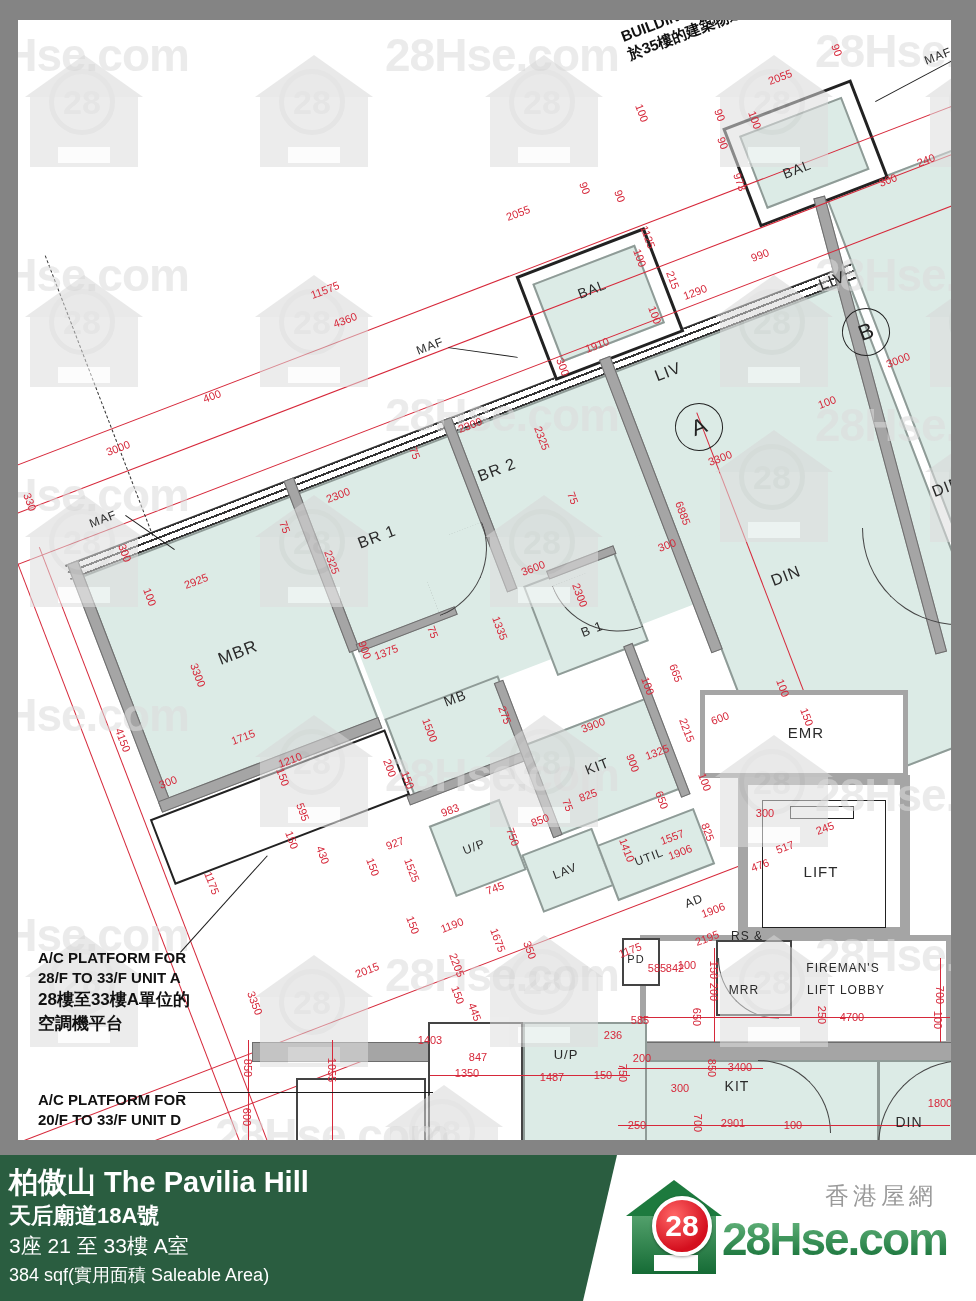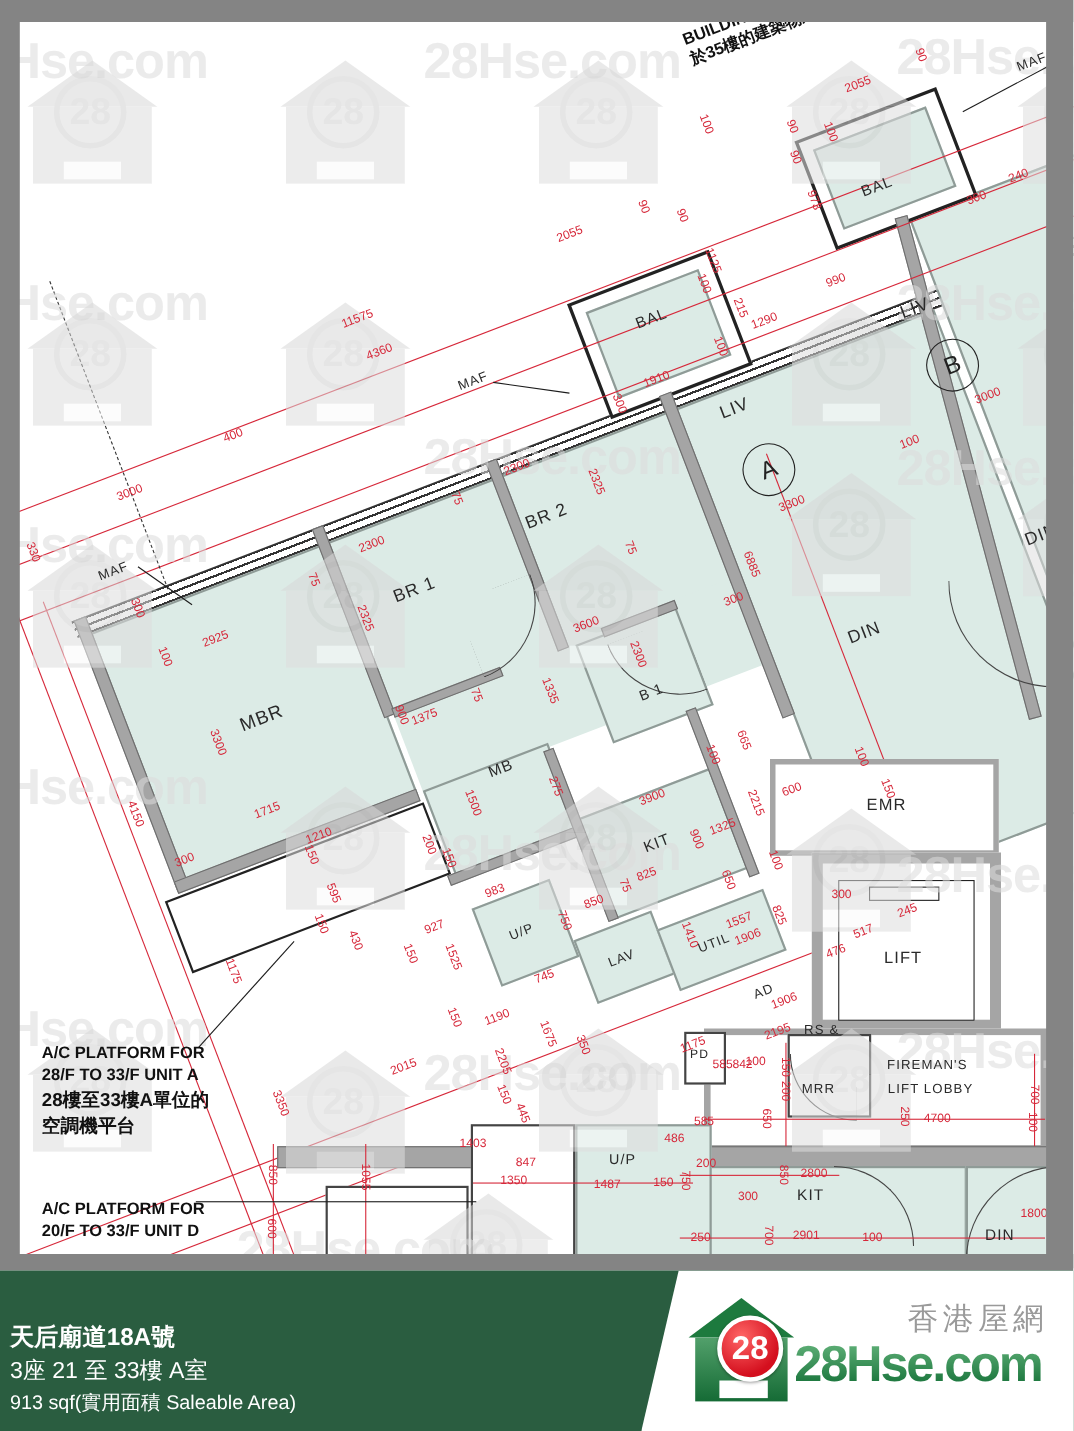--- a/index.html
+++ b/index.html
@@ -74,21 +74,21 @@
        border-bottom:36px solid #1d7a3e;}
   #logo-body{width:84px;height:58px;margin-left:6px;background:linear-gradient(#52a06b,#156b35);position:relative;}
   #logo-slot{position:absolute;left:22px;bottom:3px;width:44px;height:16px;background:#fff;}
   #logo-circ{position:absolute;left:26px;top:16px;width:52px;height:52px;border-radius:50%;
        background:radial-gradient(circle at 35% 30%,#f66,#d40f1e 70%);border:4px solid #fff;
        box-shadow:0 1px 3px rgba(0,0,0,.4);color:#fff;font-size:30px;font-weight:bold;
        text-align:center;line-height:52px;}
   #logo-text{position:absolute;left:100px;top:34px;font-size:46px;font-weight:bold;letter-spacing:-2px;
        color:#1c7a3a;background:linear-gradient(#6fbd85,#0d6a31);-webkit-background-clip:text;
        background-clip:text;-webkit-text-fill-color:transparent;}
-  #logo-tag{position:absolute;left:203px;top:2px;font-size:28px;color:#9a9a9a;letter-spacing:4px;}
+  #logo-tag{position:absolute;left:203px;top:2px;font-size:24px;color:#9a9a9a;letter-spacing:4px;}
 </style>
 </head>
 <body>
 
 <div id="root">
 
   <div id="canvas">
 
     <div id="wm-layer">
         <div class="wm wm-text" style="left: -45px; top: 28px;">28Hse.com</div>
@@ -456,36 +456,36 @@
         <span class="dim r3" style="left: 714px; top: 992px;">200</span>
         <span class="dim r3" style="left: 697px; top: 1017px;">650</span>
         <span class="dim r3" style="left: 822px; top: 1015px;">250</span>
         <span class="dim r0" style="left: 852px; top: 1017px;">4700</span>
         <span class="dim r3" style="left: 940px; top: 995px;">700</span>
         <span class="dim r3" style="left: 938px; top: 1020px;">100</span>
         <span class="dim r0" style="left: 640px; top: 1020px;">585</span>
         <span class="dim r0" style="left: 642px; top: 1058px;">200</span>
         <span class="dim r3" style="left: 712px; top: 1068px;">850</span>
         <span class="dim r0" style="left: 680px; top: 1088px;">300</span>
-        <span class="dim r0" style="left: 740px; top: 1067px;">2800</span>
+        <span class="dim r0" style="left: 740px; top: 1067px;">3400</span>
         <span class="dim r3" style="left: 698px; top: 1123px;">700</span>
         <span class="dim r0" style="left: 733px; top: 1123px;">2901</span>
         <span class="dim r0" style="left: 793px; top: 1125px;">100</span>
         <span class="dim r0" style="left: 637px; top: 1125px;">250</span>
         <span class="dim r0" style="left: 940px; top: 1103px;">1800</span>
         <span class="dim r3" style="left: 248px; top: 1068px;">850</span>
         <span class="dim r3" style="left: 247px; top: 1117px;">600</span>
         <span class="dim r3" style="left: 332px; top: 1070px;">1055</span>
         <span class="dim r0" style="left: 430px; top: 1040px;">1403</span>
         <span class="dim r0" style="left: 478px; top: 1057px;">847</span>
         <span class="dim r0" style="left: 467px; top: 1073px;">1350</span>
         <span class="dim r0" style="left: 552px; top: 1077px;">1487</span>
         <span class="dim r0" style="left: 603px; top: 1075px;">150</span>
         <span class="dim r3" style="left: 623px; top: 1073px;">750</span>
-        <span class="dim r0" style="left: 613px; top: 1035px;">486</span>
+        <span class="dim r0" style="left: 613px; top: 1035px;">236</span>
       </div>
     <div id="lbl-layer">
         <span class="lbl r1" style="left: 238px; top: 653px; font-size: 17px;">MBR</span>
         <span class="lbl r1" style="left: 377px; top: 537px; font-size: 16px;">BR 1</span>
         <span class="lbl r1" style="left: 497px; top: 470px; font-size: 16px;">BR 2</span>
         <span class="lbl r1" style="left: 668px; top: 372px; font-size: 16px;">LIV</span>
         <span class="lbl r1" style="left: 786px; top: 576px; font-size: 16px;">DIN</span>
         <span class="lbl r1" style="left: 592px; top: 289px; font-size: 14px;">BAL</span>
         <span class="lbl r1" style="left: 832px; top: 281px; font-size: 16px;">LIV</span>
         <span class="lbl r1" style="left: 947px; top: 487px; font-size: 16px;">DIN</span>
@@ -531,23 +531,24 @@
     </div>
   </div>
 
   <div class="frame" id="frame-top"></div>
   <div class="frame" id="frame-left"></div>
   <div class="frame" id="frame-right"></div>
   <div class="frame" id="frame-bottom"></div>
 
   <div id="footer">
     <div id="footer-cut"></div>
+    <div class="ft" id="ft-title">柏傲山 The Pavilia Hill</div>
     <div class="ft" id="ft-addr">天后廟道18A號</div>
     <div class="ft" id="ft-block">3座 21 至 33樓 A室</div>
-    <div class="ft" id="ft-area">913 sqf(實用面積 Saleable Area)</div>
+    <div class="ft" id="ft-area">384 sqf(實用面積 Saleable Area)</div>
   </div>
 
   <div id="logo">
     <div id="logo-house">
       <div id="logo-roof"></div>
       <div id="logo-body">
         <div id="logo-slot"></div>
       </div>
       <div id="logo-circ">28</div>
     </div>

